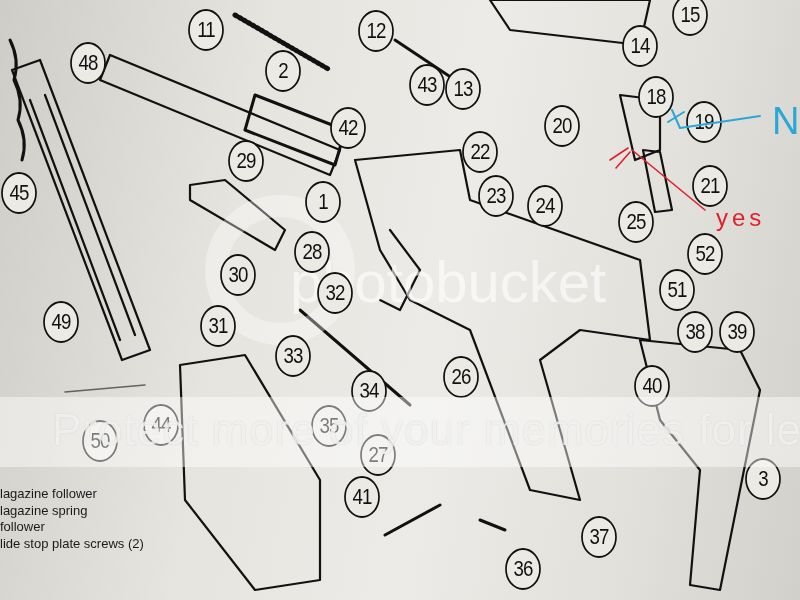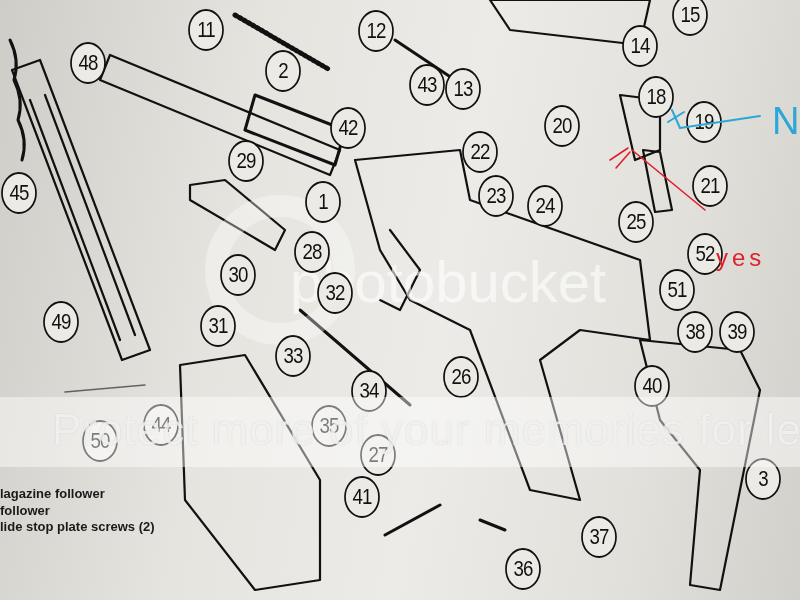--- a/index.html
+++ b/index.html
@@ -1,27 +1,27 @@
 <!DOCTYPE html>
 <html><head>
 <meta charset="utf-8">
 <style>
   html,body{margin:0;padding:0;}
   body{width:800px;height:600px;overflow:hidden;background:#d9d7d2;font-family:"Liberation Sans",sans-serif;}
   .photo{position:relative;width:800px;height:600px;background:linear-gradient(100deg,#cfcdc7 0%,#e6e4df 30%,#ecebe7 55%,#e2e0db 80%,#d2d0ca 100%);overflow:hidden;}
   svg.art{position:absolute;left:0;top:0;}
   .callout{position:absolute;width:42px;height:42px;border:2.5px solid #111;border-radius:50%;background:#eceae5;display:flex;align-items:center;justify-content:center;font-family:"Liberation Sans Narrow","Liberation Sans",sans-serif;font-size:22px;color:#111;box-sizing:border-box;letter-spacing:-1px;transform:scaleX(0.85);}
   .legend{position:absolute;left:0;top:486px;font-size:13px;line-height:16.5px;color:#1a1a1a;}
-  .legend div{white-space:nowrap;font-weight:bold;}
+  .legend div{white-space:nowrap;}
   .wm-band{position:absolute;left:0;top:397px;width:800px;height:70px;background:rgba(255,255,255,0.45);}
   .wm-text{position:absolute;left:52px;top:405px;font-size:44px;color:rgba(255,255,255,0.75);letter-spacing:1px;white-space:nowrap;text-shadow:0 0 1px rgba(120,120,120,0.4);}
   .wm-logo{position:absolute;left:290px;top:248px;font-size:58px;color:rgba(255,255,255,0.6);white-space:nowrap;}
   .wm-ring{position:absolute;left:205px;top:195px;width:150px;height:150px;border-radius:50%;border:22px solid rgba(255,255,255,0.35);box-sizing:border-box;}
   .annot-no{position:absolute;left:772px;top:100px;font-size:38px;color:#2aa7d8;font-family:"Liberation Sans",sans-serif;}
-  .annot-yes{position:absolute;left:716px;top:204px;font-size:24px;color:#e0202a;letter-spacing:4px;margin-top:40px;}
+  .annot-yes{position:absolute;left:716px;top:204px;font-size:24px;color:#e0202a;letter-spacing:4px;}
 </style>
 </head>
 <body>
 
 <div class="photo">
 
   <svg class="art" width="800" height="600" viewBox="0 0 800 600" fill="none" stroke="#111" stroke-width="2.2" stroke-linejoin="round" stroke-linecap="round">
 
     <path d="M12 70 L40 60 L150 350 L122 360 Z"></path>
     <path d="M30 100 L120 340"></path>
@@ -108,19 +108,20 @@
   <svg class="art" width="800" height="600" viewBox="0 0 800 600" fill="none" stroke-linecap="round">
     <path d="M668 122 L684 112 M672 110 L680 128" stroke="#2aa7d8" stroke-width="2"></path>
     <path d="M680 128 L760 116" stroke="#2aa7d8" stroke-width="2"></path>
     <path d="M610 160 L628 148 M616 168 L630 152 M632 150 L705 210" stroke="#e0202a" stroke-width="1.6"></path>
   </svg>
   <div class="annot-no">NO</div>
   <div class="annot-yes">yes</div>
 
   <div class="legend">
     <div>lagazine follower</div>
+    <div>lagazine spring</div>
     <div>follower</div>
     <div>lide stop plate screws (2)</div>
   </div>
 
   <div class="wm-band"></div>
   <div class="wm-text">Protect more of your memories for less!</div>
 </div>
 
 </body></html>

